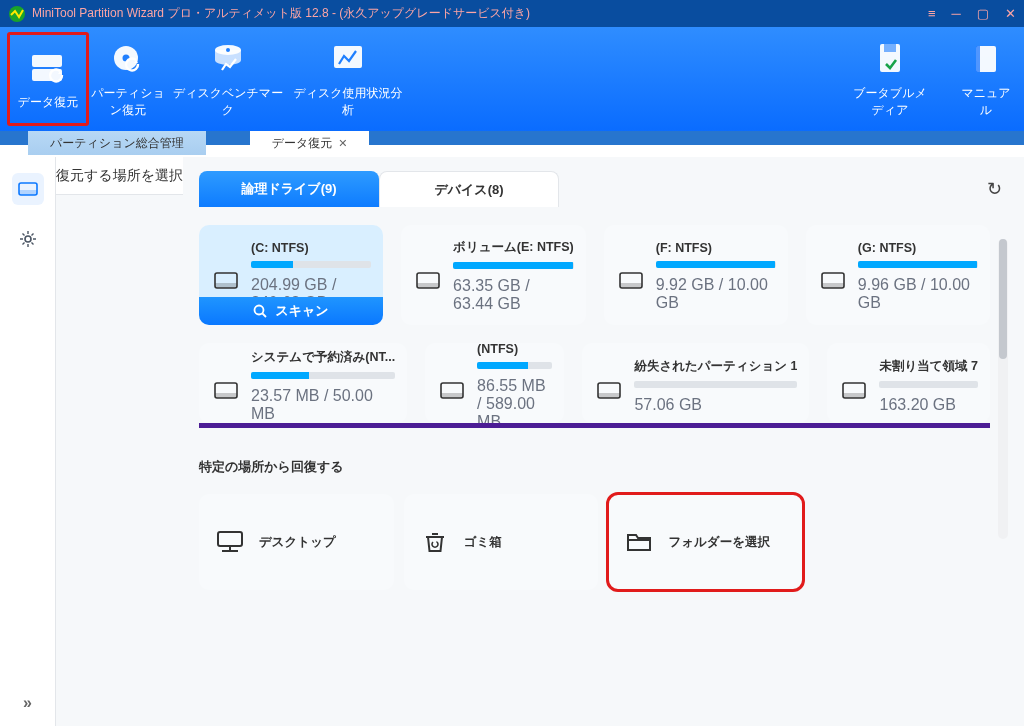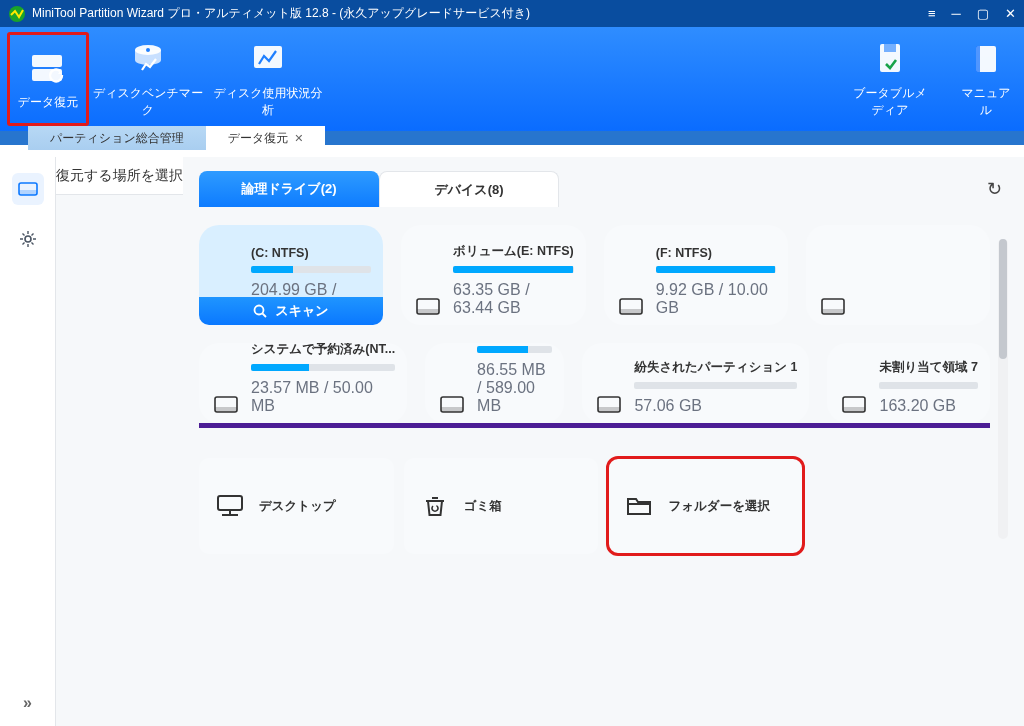--- a/index.html
+++ b/index.html
@@ -14,35 +14,35 @@
     --panel-bg:#ffffff;
     --page-bg:#f6f8fa;
     --card-bg:#f8fafc;
     --bar-bg:#dfe3e8;
     --title-bar:#094d9f;
     --highlight-red:#e11b1b;
   }
   *{box-sizing:border-box;font-family:"Meiryo","Segoe UI",Arial,sans-serif;}
   html,body{margin:0;padding:0;width:1024px;height:726px;overflow:hidden;background:#fff;}
   
-  .titlebar{height:27px;background:var(--title-bar);display:flex;align-items:center;color:#ffffff;font-size:12px;padding:0 8px;position:relative;}
+  .titlebar{height:27px;background:var(--title-bar);display:flex;align-items:center;color:#fca5a5;font-size:12px;padding:0 8px;position:relative;}
   .titlebar .appicon{width:18px;height:18px;margin-right:6px;display:flex;align-items:center;justify-content:center;}
   .titlebar .title{flex:1;white-space:nowrap;}
   .winctrl{display:flex;gap:16px;align-items:center;}
   .winctrl span{font-size:13px;cursor:pointer;}
   
   .toolbar{height:104px;background:linear-gradient(var(--blue-grad-top),var(--blue-grad-bot));display:flex;align-items:center;padding:0 8px;}
   .toolgroup-left{display:flex;gap:0;}
   .toolgroup-right{margin-left:auto;display:flex;gap:26px;}
   .toolbtn{width:80px;display:flex;flex-direction:column;align-items:center;justify-content:center;gap:6px;color:#fff;font-size:12px;cursor:pointer;padding:6px 2px;text-align:center;}
   .toolbtn .ticon{height:40px;display:flex;align-items:center;justify-content:center;}
   .toolbtn.highlight{outline:3px solid var(--highlight-red);outline-offset:-2px;border-radius:2px;}
   .toolbtn.wide{width:120px;}
   
-  .tabrow{height:14px;background:#2775ce;display:flex;align-items:center;padding-left:28px;}
+  .tabrow{height:14px;background:#2775ce;display:flex;align-items:flex-start;padding-left:28px;gap:44px;}
   .tab{height:24px;padding:0 22px;font-size:12px;display:flex;align-items:center;gap:6px;border-radius:0;cursor:pointer;}
   .tab.inactive{background:linear-gradient(#b7d8f5,#a9cef0);color:#333;}
   .tab.active{background:#fff;color:#333;}
   .tab .close{font-size:11px;color:#666;}
   
   .body{position:absolute;top:157px;left:0;right:0;bottom:0;background:var(--page-bg);display:flex;}
   .sidebar{width:56px;background:#fff;border-right:1px solid var(--border);display:flex;flex-direction:column;align-items:center;padding-top:16px;gap:18px;}
   .sidebar .sidebtn{width:32px;height:32px;display:flex;align-items:center;justify-content:center;border-radius:6px;cursor:pointer;color:#4b5563;}
   .sidebar .sidebtn.active{background:#eaf3ff;color:var(--active-blue);}
   .sidebar .expand{margin-top:auto;margin-bottom:14px;font-size:16px;font-weight:bold;color:#666;cursor:pointer;}
@@ -53,21 +53,21 @@
   .dtabs{display:flex;align-items:center;}
   .dtab{height:36px;width:180px;display:flex;align-items:center;justify-content:center;font-size:13px;font-weight:bold;border-radius:8px 8px 0 0;cursor:pointer;}
   .dtab.active{background:linear-gradient(#2e9bff,#0e7cff);color:#fff;}
   .dtab.inactive{background:#fff;color:#333;border:1px solid var(--border);border-bottom:none;}
   .refresh{margin-left:auto;color:#444;font-size:18px;cursor:pointer;padding-right:6px;}
   
   .drive-scroll{position:relative;padding-right:18px;}
   .vscroll{position:absolute;right:0;top:14px;width:10px;height:300px;background:#f0f1f3;border-radius:6px;}
   .vscroll .thumb{position:absolute;top:0;left:1px;right:1px;height:120px;background:#c4c8ce;border-radius:6px;}
   .drive-grid{display:grid;grid-template-columns:repeat(4,1fr);gap:18px;margin-top:18px;}
-  .drive-card{height:100px;background:var(--card-bg);border-radius:20px;padding:10px 12px 8px 14px;display:flex;align-items:flex-end;gap:12px;position:relative;}
+  .drive-card{height:100px;background:var(--card-bg);border-radius:10px;padding:10px 12px 8px 14px;display:flex;align-items:center;gap:12px;position:relative;}
   .drive-card.row2{height:80px;padding-top:14px;}
   .drive-card.selected{background:var(--light-blue);}
   .drive-card .dicon{margin-top:10px;width:26px;height:20px;flex-shrink:0;display:flex;align-items:center;justify-content:center;}
   .drive-card svg.dsvg{width:24px;height:18px;}
   .drive-card .dbody{flex:1;min-width:0;}
   .drive-card .dname{font-size:12.5px;font-weight:bold;color:#333;white-space:nowrap;overflow:hidden;text-overflow:ellipsis;}
   .drive-card .dbar{margin-top:6px;height:7px;background:var(--bar-bg);border-radius:2px;position:relative;overflow:hidden;}
   .drive-card .dbar .fill{position:absolute;left:0;top:0;bottom:0;background:#00a8ff;}
   .drive-card .dsize{margin-top:8px;font-size:16px;color:var(--gray-text);}
   .scanbtn{position:absolute;left:0;right:0;bottom:0;height:28px;background:linear-gradient(#1f95ff,#0a78ff);color:#fff;font-size:13px;font-weight:bold;display:flex;align-items:center;justify-content:center;gap:8px;border-radius:0 0 10px 10px;cursor:pointer;}
@@ -110,20 +110,31 @@
       <span class="ticon">
         <svg width="40" height="34" viewBox="0 0 40 34">
             <rect x="4" y="4" width="30" height="12" rx="2" fill="#fff" opacity="0.95"></rect>
             <rect x="4" y="18" width="30" height="12" rx="2" fill="#fff" opacity="0.95"></rect>
             <path d="M34 24 a6 6 0 1 1 -2 -4" stroke="#fff" stroke-width="2.4" fill="none"></path>
             <path d="M32 20 l2 3 -4 0 z" fill="#fff"></path>
           </svg>
       </span>
       <span>データ復元</span>
     </div>
+    <div class="toolbtn">
+      <span class="ticon">
+        <svg width="40" height="34" viewBox="0 0 40 34">
+            <circle cx="18" cy="16" r="12" fill="#fff" opacity="0.95"></circle>
+            <circle cx="18" cy="16" r="3.5" fill="#1f7fff"></circle>
+            <path d="M30 22 a6 6 0 1 1 -2 -4" stroke="#fff" stroke-width="2.4" fill="none"></path>
+            <path d="M28 18 l2 3 -4 0 z" fill="#fff"></path>
+          </svg>
+      </span>
+      <span>パーティション復元</span>
+    </div>
     <div class="toolbtn wide">
       <span class="ticon">
         <svg width="40" height="34" viewBox="0 0 40 34">
             <ellipse cx="20" cy="8" rx="13" ry="5" fill="#fff" opacity="0.95"></ellipse>
             <path d="M7 8 v10 a13 5 0 0 0 26 0 V8" fill="#fff" opacity="0.75"></path>
             <circle cx="20" cy="8" r="2" fill="#1f7fff"></circle>
             <path d="M14 28 l4 -6 l4 3 l6 -8" stroke="#fff" stroke-width="2.2" fill="none"></path>
           </svg>
       </span>
       <span>ディスクベンチマーク</span>
@@ -187,21 +198,21 @@
     </div>
     <div class="expand">»</div>
   </div>
 
   <div class="main">
     <div class="main-title">復元する場所を選択</div>
     <div class="main-content">
 
       <div class="dtabs">
         <div class="dtab active">
-            <span>論理ドライブ(2)</span>
+            <span>論理ドライブ(9)</span>
           </div>
         <div class="dtab inactive">
             <span>デバイス(8)</span>
           </div>
         <span class="refresh">↻</span>
       </div>
 
       <div class="drive-scroll">
         <div class="vscroll">
             <div class="thumb"></div>
@@ -264,20 +275,27 @@
             </div>
           </div>
 
           <div class="drive-card">
             <span class="dicon">
                 <svg class="dsvg" viewBox="0 0 24 18">
                   <rect x="1" y="1" width="22" height="15" rx="2" fill="none" stroke="#333" stroke-width="1.6"></rect>
                   <rect x="1" y="11" width="22" height="5" rx="1" fill="#333" opacity="0.25"></rect>
                 </svg>
               </span>
+            <div class="dbody">
+              <div class="dname">(G: NTFS)</div>
+              <div class="dbar">
+                  <div class="fill" style="width:99%"></div>
+                </div>
+              <div class="dsize">9.96 GB / 10.00 GB</div>
+            </div>
           </div>
         </div>
 
         <div class="r2wrap">
           <div class="r2grid">
             <div class="drive-card row2">
               <span class="dicon">
                   <svg class="dsvg" viewBox="0 0 24 18">
                     <rect x="1" y="1" width="22" height="15" rx="2" fill="none" stroke="#333" stroke-width="1.6"></rect>
                     <rect x="1" y="11" width="22" height="5" rx="1" fill="#333" opacity="0.25"></rect>
@@ -334,20 +352,21 @@
                     <div class="fill" style="width:0%"></div>
                   </div>
                 <div class="dsize">163.20 GB</div>
               </div>
             </div>
           </div>
         </div>
       </div>
 
       <div class="specloc">
+        <div class="specloc-title">特定の場所から回復する</div>
         <div class="loc-grid">
           <div class="loc-card">
             <span class="licon">
               <svg width="28" height="24" viewBox="0 0 28 24">
                   <rect x="2" y="2" width="24" height="14" rx="2" fill="none" stroke="#333" stroke-width="2"></rect>
                   <line x1="6" y1="21" x2="22" y2="21" stroke="#333" stroke-width="2"></line>
                   <line x1="14" y1="16" x2="14" y2="21" stroke="#333" stroke-width="2"></line>
                 </svg>
             </span>
             <div class="ltext">

